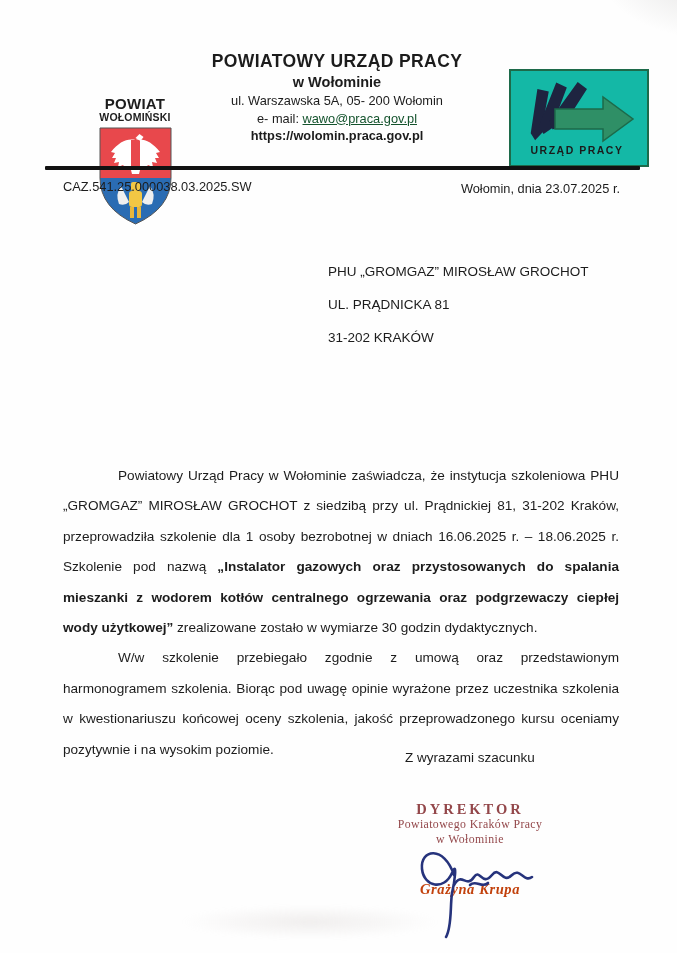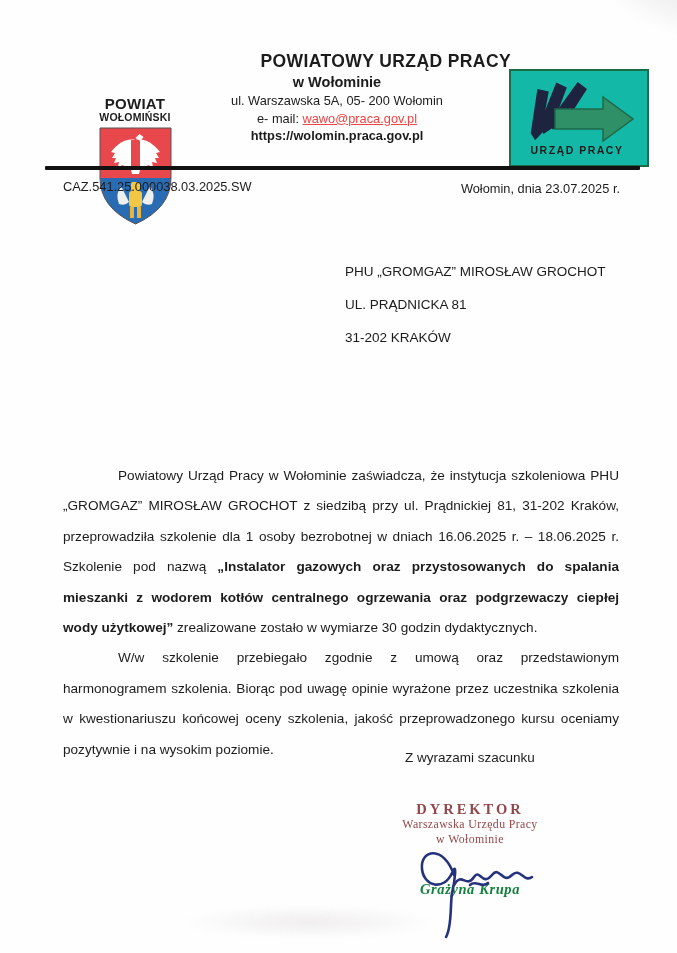--- a/index.html
+++ b/index.html
@@ -19,56 +19,56 @@
     background:radial-gradient(ellipse at center, rgba(205,198,196,.28), rgba(255,255,255,0) 70%);
     filter:blur(2px);}
 
   
   .crest-block{position:absolute;left:83px;top:52px;width:104px;text-align:center;}
   .crest-l1{font-size:15px;font-weight:bold;letter-spacing:.3px;line-height:15px;margin-top:44px;}
   .crest-l2{font-size:10.5px;font-weight:bold;letter-spacing:.2px;line-height:12px;}
   .crest-svg{margin-top:3px;}
 
   .org-block{position:absolute;left:163px;top:50px;width:348px;text-align:center;line-height:17.5px;}
-  .org-name{font-size:17.5px;font-weight:bold;letter-spacing:.4px;line-height:22px;text-align:right;}
+  .org-name{font-size:17.5px;font-weight:bold;letter-spacing:.4px;line-height:22px;}
   .org-city{font-size:14.5px;font-weight:bold;line-height:20px;}
   .org-line{font-size:12.8px;line-height:17.5px;}
-  .org-email a{color:#ef4444;text-decoration:underline;}
+  .org-email a{color:#14532d;text-decoration:underline;}
   .org-site{font-size:12.8px;font-weight:bold;line-height:17.5px;}
 
   .logo-box{position:absolute;left:509px;top:69px;width:136px;height:94px;
     border:2px solid #1d6a4a;background:#14b8a6;}
 
   .hr-thick{position:absolute;left:45px;top:166px;width:595px;height:3.5px;background:#121212;border-radius:1px;}
 
   .ref-number{position:absolute;left:63px;top:179px;font-size:12.8px;}
   .ref-date{position:absolute;right:57px;top:181px;font-size:12.8px;}
 
   
-  .recipient{position:absolute;left:345px;top:255px;font-size:13.5px;line-height:33px;}
+  .recipient{position:absolute;left:328px;top:255px;font-size:13.5px;line-height:33px;}
 
   
   .doc-title{position:absolute;left:0;top:390px;width:677px;text-align:center;
     font-size:17px;font-weight:bold;}
 
   
   .body-text{position:absolute;left:63px;top:461px;width:556px;
     font-size:13.6px;line-height:30.4px;text-align:justify;}
   .body-text p{margin:0;text-indent:55px;}
   .body-text .b{font-weight:bold;}
 
   
   .closing{position:absolute;left:405px;top:750px;font-size:13.5px;}
 
   .stamp{position:absolute;left:372px;top:801px;width:196px;text-align:center;
     font-family:"Liberation Serif","DejaVu Serif",serif;color:#93474a;}
   .stamp-title{font-size:14.5px;letter-spacing:3px;font-weight:bold;line-height:16px;}
   .stamp-org{font-size:11.8px;line-height:15px;letter-spacing:.4px;}
   .stamp-city{font-size:11.8px;line-height:15px;letter-spacing:.4px;}
-  .stamp-name{margin-top:34px;font-size:14.5px;font-weight:bold;font-style:italic;color:#15803d;letter-spacing:.6px;}
+  .stamp-name{margin-top:34px;font-size:14.5px;font-weight:bold;font-style:italic;color:#c2410c;letter-spacing:.6px;}
 
   .signature-svg{position:absolute;left:392px;top:833px;z-index:3;}
 </style>
 </head>
 <body>
 
 <div id="page">
 
   <div class="corner-shade"></div>
 
@@ -137,21 +137,21 @@
 
   <div class="body-text">
     <p><span>Powiatowy Urząd Pracy w Wołominie zaświadcza, że instytucja szkoleniowa PHU „GROMGAZ” MIROSŁAW GROCHOT z siedzibą przy ul. Prądnickiej 81, 31-202 Kraków, przeprowadziła szkolenie dla 1 osoby bezrobotnej w dniach 16.06.2025 r. – 18.06.2025 r. Szkolenie pod nazwą </span><span class="b">„Instalator gazowych oraz przystosowanych do spalania mieszanki z wodorem kotłów centralnego ogrzewania oraz podgrzewaczy ciepłej wody użytkowej”</span><span> zrealizowane zostało w wymiarze 30 godzin dydaktycznych.</span></p>
     <p>W/w szkolenie przebiegało zgodnie z umową oraz przedstawionym harmonogramem szkolenia. Biorąc pod uwagę opinie wyrażone przez uczestnika szkolenia w kwestionariuszu końcowej oceny szkolenia, jakość przeprowadzonego kursu oceniamy pozytywnie i na wysokim poziomie.</p>
   </div>
 
   <div class="closing">Z wyrazami szacunku</div>
 
   <div class="stamp">
     <div class="stamp-title">DYREKTOR</div>
-    <div class="stamp-org">Warszawska Urzędu Pracy</div>
+    <div class="stamp-org">Powiatowego Kraków Pracy</div>
     <div class="stamp-city">w Wołominie</div>
     <div class="stamp-name">Grażyna Krupa</div>
   </div>
 
   <svg class="signature-svg" width="160" height="112" viewBox="0 0 160 112">
     <g fill="none" stroke="#26337c" stroke-width="2.6" stroke-linecap="round" stroke-linejoin="round">
       <path d="M62,42 C52,12 28,16 30,36 C32,54 52,58 60,40 C66,26 62,52 60,60 C58,74 60,94 54,104"></path>
       <path d="M62,52 C70,38 74,56 82,44 C88,35 90,54 100,42 C108,32 110,52 120,42 C128,34 132,50 140,44"></path>
       <path d="M78,52 C84,46 90,56 96,50"></path>
     </g>

